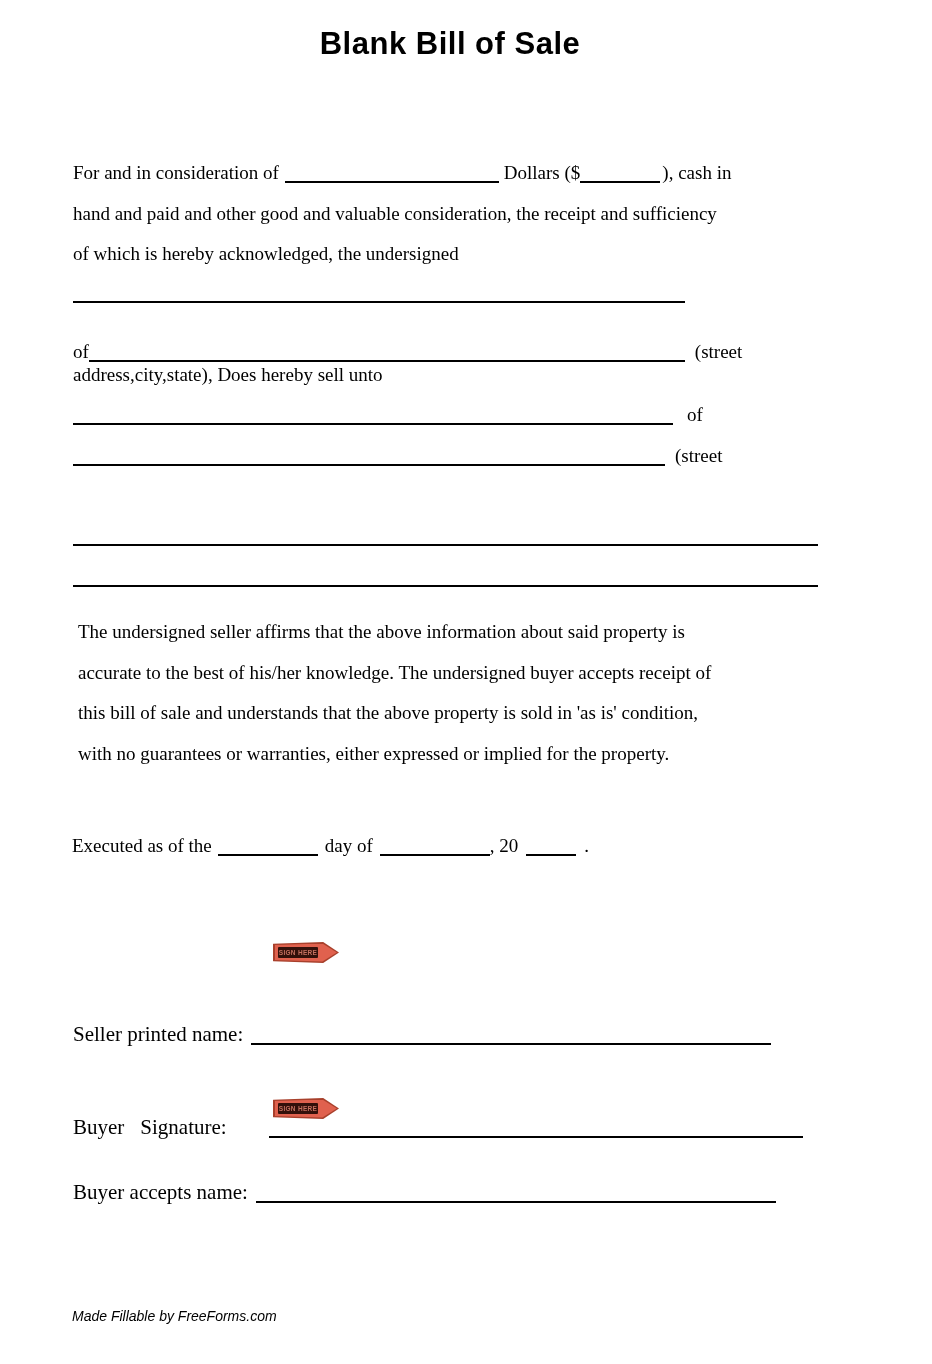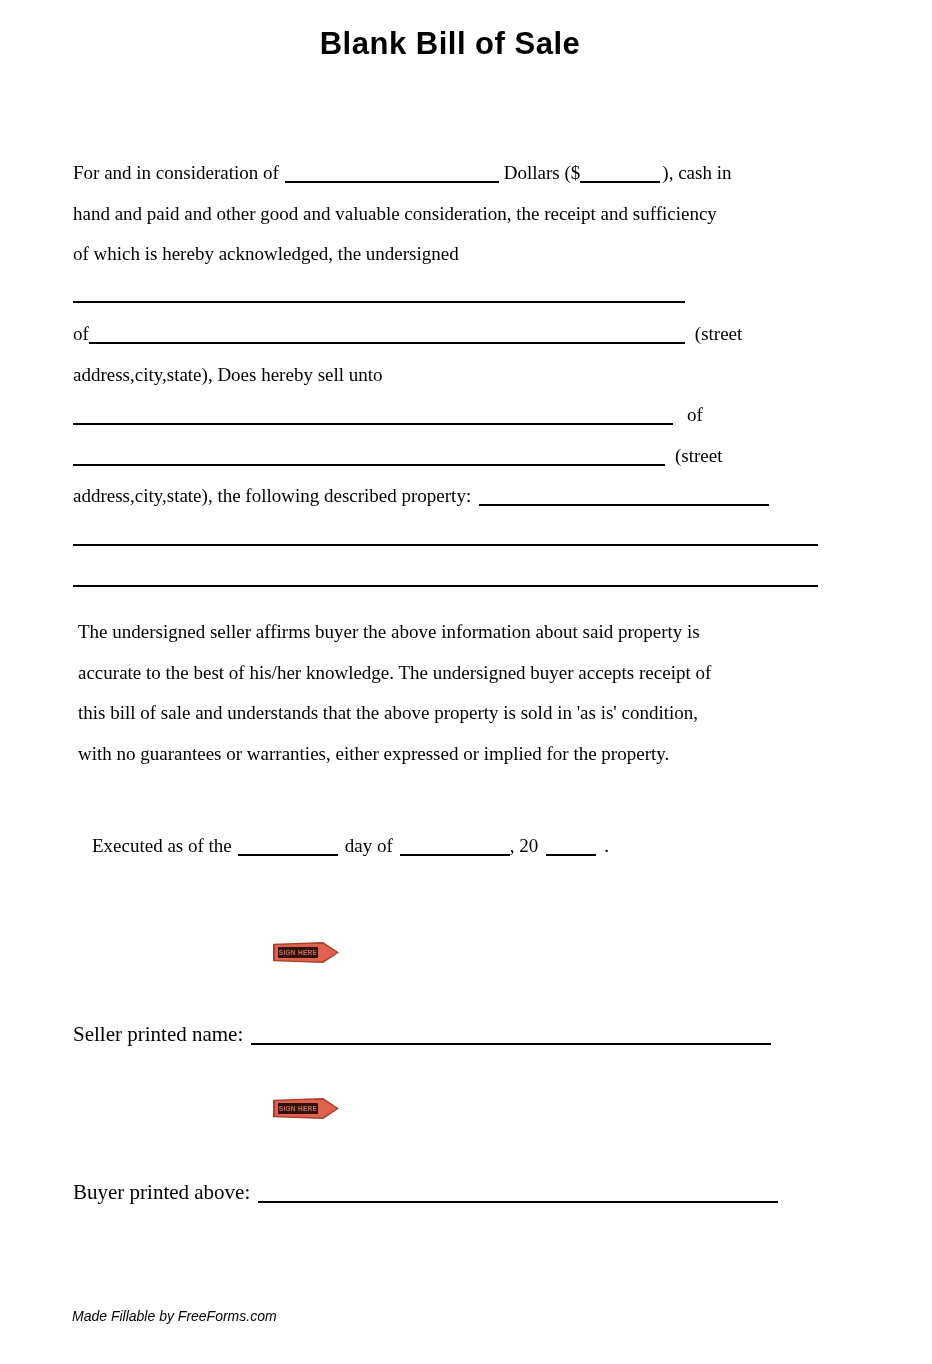--- a/index.html
+++ b/index.html
@@ -107,73 +107,73 @@
   <div class="line" style="top:194px">
     <span>hand and paid and other good and valuable consideration, the receipt and sufficiency</span>
   </div>
   <div class="line" style="top:234px">
     <span>of which is hereby acknowledged, the undersigned</span>
   </div>
 
   <div class="line" style="top:273px">
     <span class="blank w-seller-name"></span>
   </div>
-  <div class="line" style="top:314px">
+  <div class="line" style="top:332px">
     <span>of</span><span class="blank w-seller-addr"></span><span>(street</span>
   </div>
   <div class="line" style="top:355px">
     <span>address,city,state), Does hereby sell unto</span>
   </div>
 
   <div class="line" style="top:395px">
     <span class="blank w-buyer-name"></span><span>of</span>
   </div>
   <div class="line" style="top:436px">
     <span class="blank w-buyer-addr"></span><span>(street</span>
   </div>
-  <div class="line" style="top:476px">
-    <span>address,city,state), the following described property:</span><span class="blank w-prop1"></span>
-  </div>
   <div class="line" style="top:516px">
     <span class="blank w-full"></span>
   </div>
   <div class="line" style="top:557px">
     <span class="blank w-full"></span>
   </div>
 
   <div class="line" style="top:612px; left:78px">
-    <span>The undersigned seller affirms buyer the above information about said property is</span>
+    <span>The undersigned seller affirms that the above information about said property is</span>
   </div>
   <div class="line" style="top:653px; left:78px">
     <span>accurate to the best of his/her knowledge. The undersigned buyer accepts receipt of</span>
   </div>
   <div class="line" style="top:693px; left:78px">
     <span>this bill of sale and understands that the above property is sold in 'as is' condition,</span>
   </div>
   <div class="line" style="top:734px; left:78px">
     <span>with no guarantees or warranties, either expressed or implied for the property.</span>
   </div>
 
-  <div class="line" style="top:826px; left:92px">
+  <div class="line" style="top:826px; left:72px">
     <span>Executed as of the</span><span class="blank w-day"></span><span>day of</span><span class="blank w-month"></span><span>, 20</span><span class="blank w-year"></span><span>.</span>
   </div>
 
   <div class="sign-tag" style="left:273px; top:942px">
     <span class="tag-outer"></span>
     <span class="tag-inner"></span>
     <span class="tag-label">SIGN HERE</span>
   </div>
   <div class="line sig" style="top:1014px">
     <span>Seller printed name:</span><span class="blank w-printed"></span>
   </div>
 
   <div class="sign-tag" style="left:273px; top:1098px">
     <span class="tag-outer"></span>
     <span class="tag-inner"></span>
     <span class="tag-label">SIGN HERE</span>
   </div>
+  <div class="line sig" style="top:1107px">
+    <span>Buyer</span><span class="gap16"></span><span>Signature:</span><span class="blank w-sigline"></span>
+  </div>
   <div class="line sig" style="top:1172px">
-    <span>Buyer printed above:</span><span class="blank w-printed"></span>
+    <span>Buyer accepts name:</span><span class="blank w-printed"></span>
   </div>
 
   <div class="footer">Made Fillable by FreeForms.com</div>
 
 </div>
 
 </body></html>

